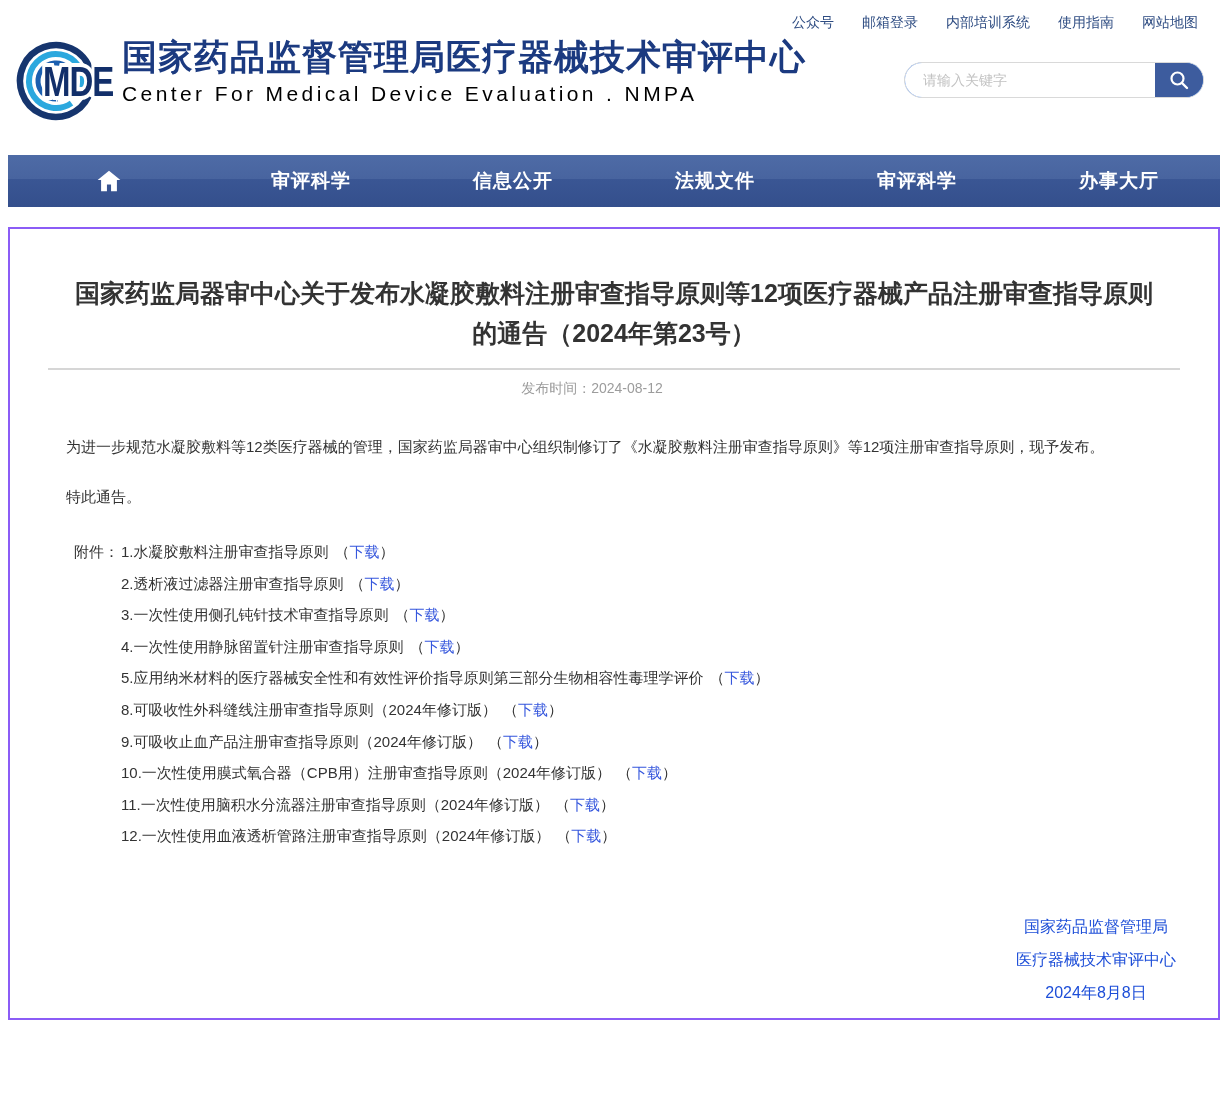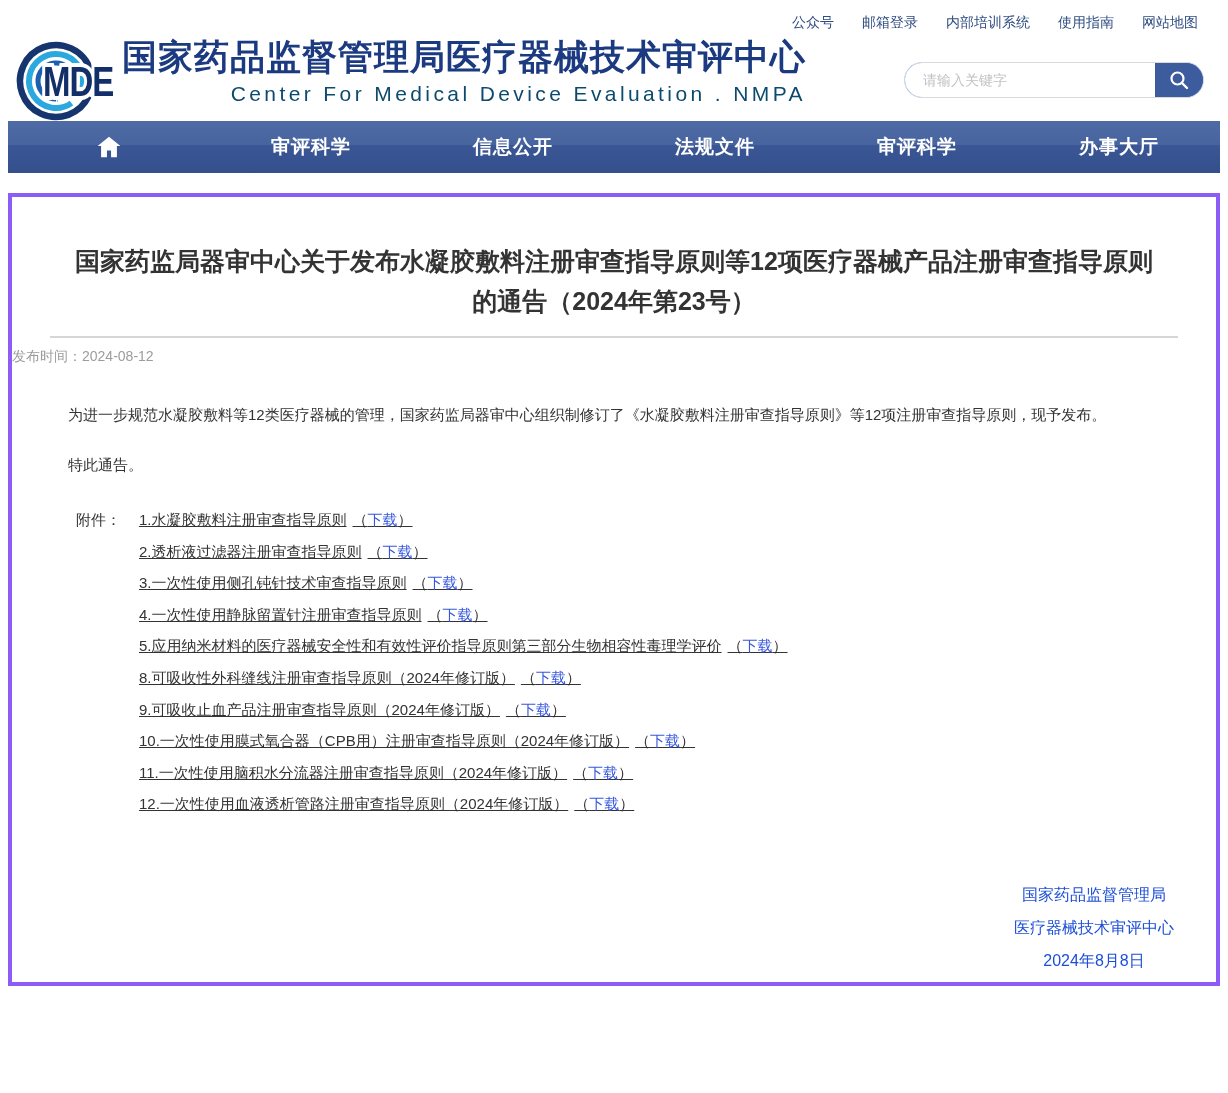--- a/index.html
+++ b/index.html
@@ -1,55 +1,55 @@
 <!DOCTYPE html>
 <html><head>
 <meta charset="utf-8">
 <style>
   * { margin:0; padding:0; box-sizing:border-box; }
   html,body { width:1228px; height:1093px; background:#ffffff; overflow:hidden;
     font-family:"Liberation Sans","DejaVu Sans",sans-serif; }
   .page { width:1228px; height:1093px; position:relative; background:#fff; }
 
   
-  header { position:relative; height:121px; background:#fff; }
+  header { position:relative; height:155px; background:#fff; }
   .topbar { position:absolute; top:14px; right:30px; display:flex; gap:28px; }
   .toplink { font-size:14px; color:#2e4c82; text-decoration:none; cursor:pointer; }
   .brand { position:absolute; left:16px; top:38px; display:flex; align-items:flex-start; }
   .brand-text { margin-left:6px; }
   .site-title { font-family:"Liberation Serif","DejaVu Serif",serif; font-weight:bold;
     font-size:35px; letter-spacing:1px; color:#1b3a80; line-height:40px; white-space:nowrap; }
-  .site-subtitle { font-size:21px; letter-spacing:3.4px; color:#0c4a6e; margin-top:4px; white-space:nowrap;text-align:right; }
+  .site-subtitle { font-size:21px; letter-spacing:3.4px; color:#000000; margin-top:4px; white-space:nowrap; }
   .search { position:absolute; right:24px; top:62px; width:300px; height:36px;
     border:1px solid #d9d9d9; border-radius:18px; display:flex; overflow:hidden; background:#3b82f6; }
   .search input { flex:1; border:none; outline:none; padding:0 0 0 18px; font-size:14px; color:#333; }
   .search input::placeholder { color:#c2c2c2; }
   .search button { width:48px; border:none; background:#3d5c9e; cursor:pointer;
     display:flex; align-items:center; justify-content:center; }
 
   
   nav { margin:0 8px; height:52px; display:flex;
     background:linear-gradient(to bottom,#4e6ba6 0%,#48649f 46%,#3a5694 46%,#344f8c 100%); }
   .nav-item { flex:1; display:flex; align-items:center; justify-content:center;
     color:#fff; font-size:19px; font-weight:bold; text-decoration:none; cursor:pointer; letter-spacing:1px; }
 
   
-  .content { margin:20px 8px 0; height:793px; background:#fff; border:4px solid #8b5cf6;
+  .content { margin:20px 8px 0; height:793px; background:#fff; border:2px solid #8b5cf6;
     padding-top:44px; position:relative; }
   h1 { text-align:center; font-size:25px; font-weight:600; color:#333; line-height:40px; padding:0 40px; }
   h1 span { display:block; }
   .divider { margin:15px 38px 0; border-top:2px solid #d6d6d6; }
-  .pubdate { text-align:left; margin:10px 44px 0 0; font-size:14px; color:#9c9c9c; }
+  .pubdate { text-align:center; margin:10px 44px 0 0; font-size:14px; color:#9c9c9c; }
   .para { font-size:15px; color:#333; line-height:30px; margin:0 26px; text-indent:2em; }
   .para:first-of-type { margin-top:34px; }
   .para + .para { margin-top:20px; }
 
   .attachments { display:flex; padding-left:64px; margin-top:24px; font-size:15px; color:#333; }
   .att-label { flex:none; line-height:31.6px; }
-  .att-list { flex:1; margin-left:18px;text-decoration:underline; }
+  .att-list { flex:1; margin-left:2px; }
   .att-row { line-height:31.6px; white-space:nowrap; }
   .paren { color:#333; }
   .paren-open { margin-left:6px; }
   .dl { color:#3657dd; text-decoration:none; cursor:pointer; }
 
   .signature { margin:58px 42px 0 0; display:flex; justify-content:flex-end; }
   .sig-inner { text-align:center; }
   .sig-line { font-size:16px; color:#1d4ed8; line-height:33px; }
 </style>
 </head>

